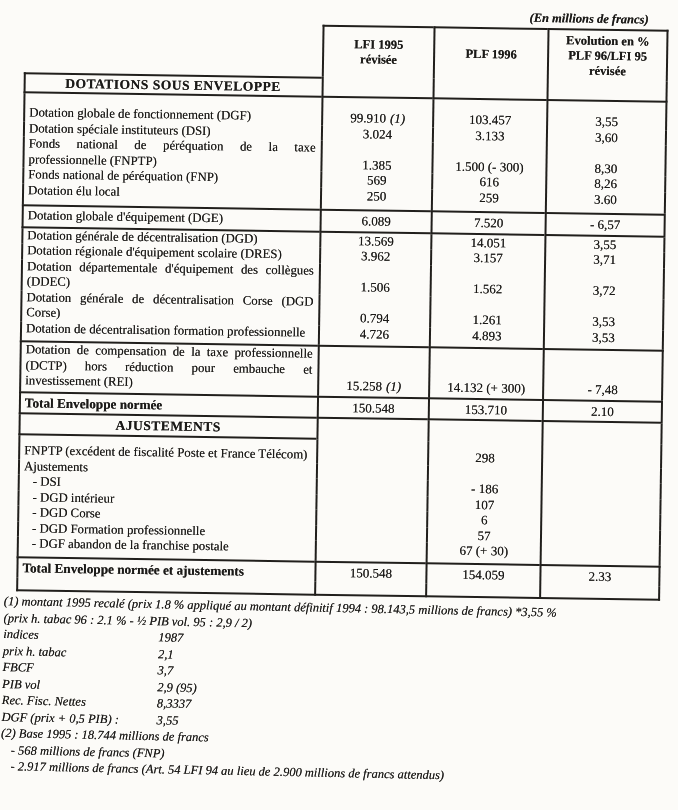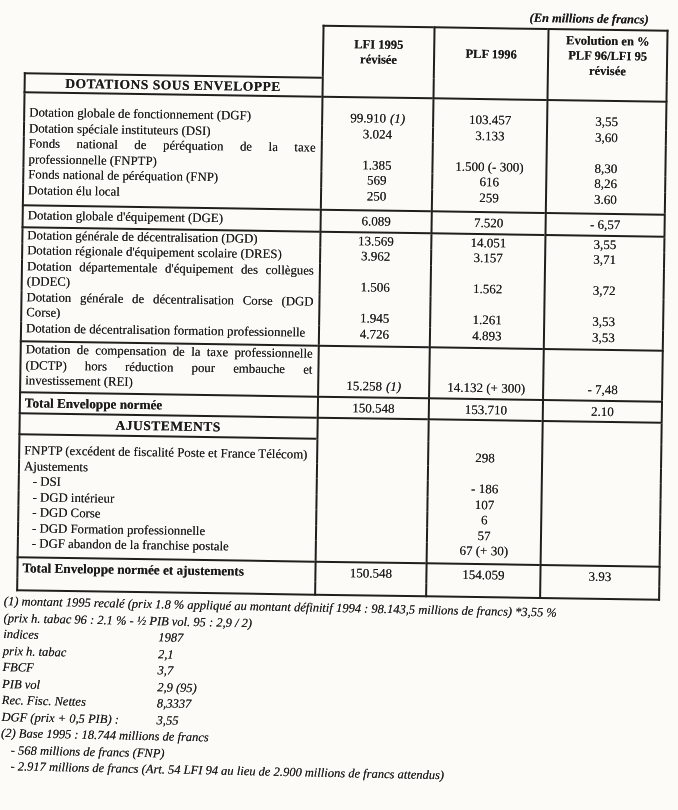--- a/index.html
+++ b/index.html
@@ -240,21 +240,21 @@
       </div>
       <div class="c c3">
         <span class="val v3">3,72</span>
       </div>
     </div>
         <div class="tr item">
       <div class="c c0">
         <span class="lbl">Dotation générale de décentralisation Corse (DGD Corse)</span>
       </div>
       <div class="c c1">
-        <span class="val"><span class="v1">1.945</span></span>
+        <span class="val"><span class="v1">0.794</span></span>
       </div>
       <div class="c c2">
         <span class="val v2">1.261</span>
       </div>
       <div class="c c3">
         <span class="val v3">3,53</span>
       </div>
     </div>
         <div class="tr item pb4">
       <div class="c c0">
@@ -414,21 +414,21 @@
       <div class="c c0">
         <span class="lbl">Total Enveloppe normée et ajustements</span>
       </div>
       <div class="c c1">
         <span class="val"><span class="v1">150.548</span></span>
       </div>
       <div class="c c2">
         <span class="val v2">154.059</span>
       </div>
       <div class="c c3">
-        <span class="val v3">3.93</span>
+        <span class="val v3">2.33</span>
       </div>
     </div>
         <div class="tr spacer bb-all">
       <div class="c c0">
         <span class="lbl"></span>
       </div>
       <div class="c c1">
         <span class="val"><span class="v1"></span></span>
       </div>
       <div class="c c2">

